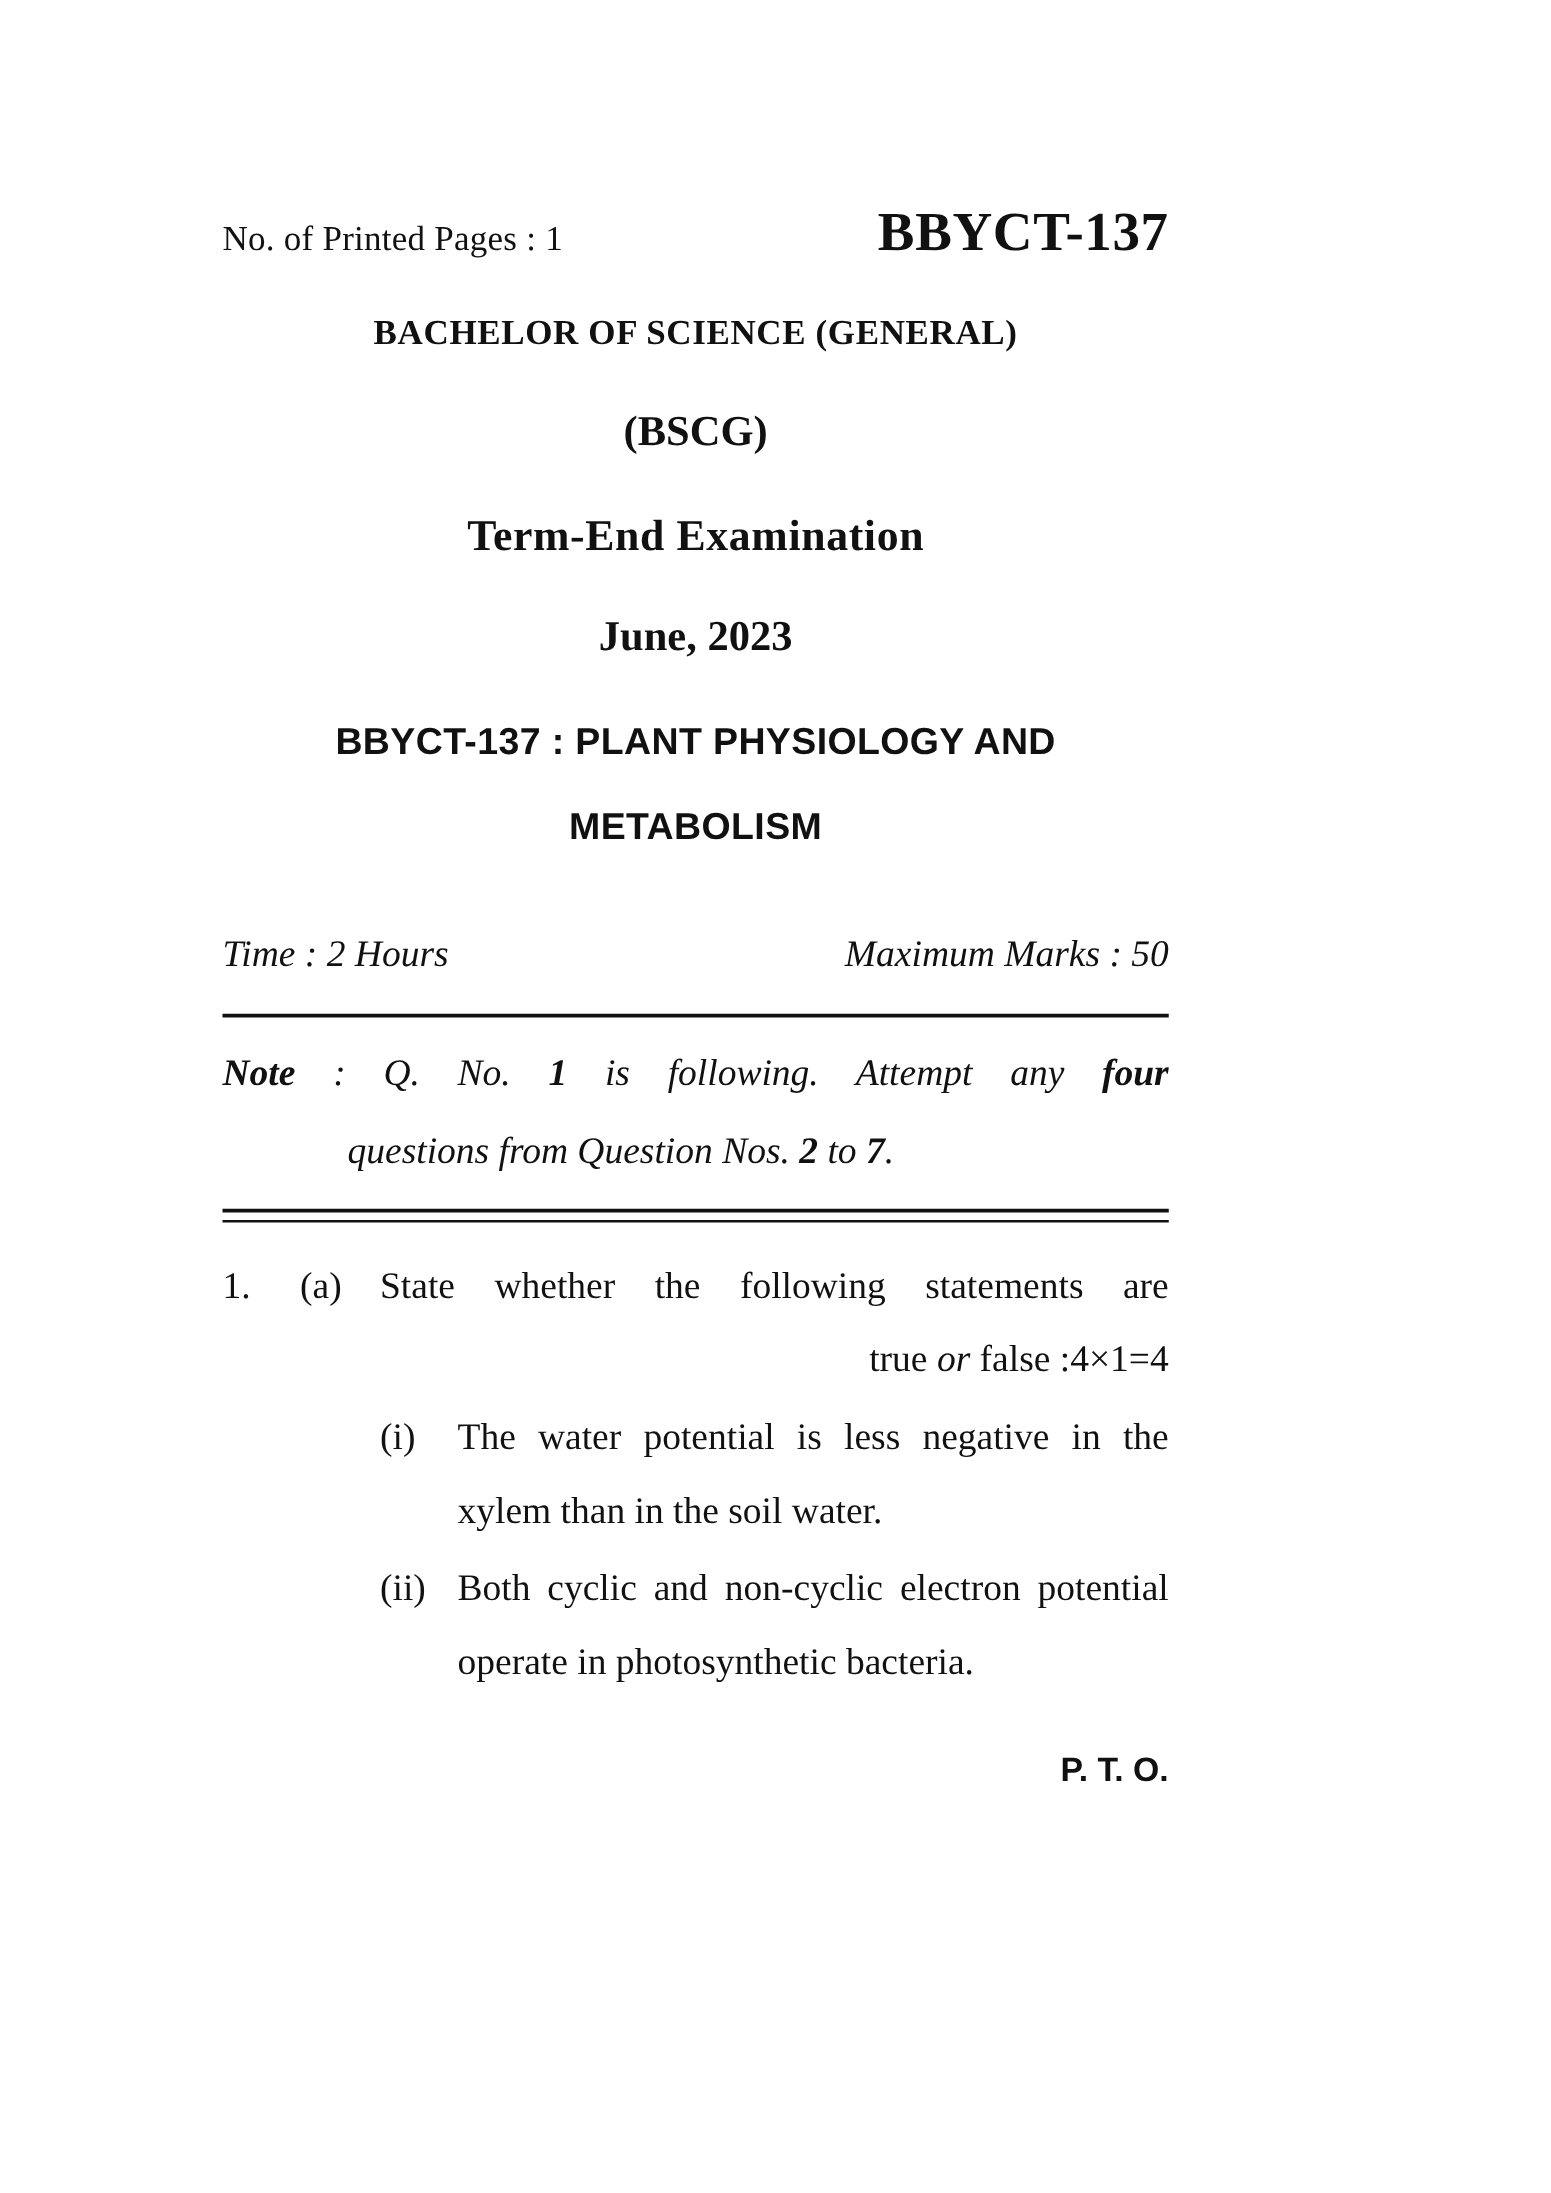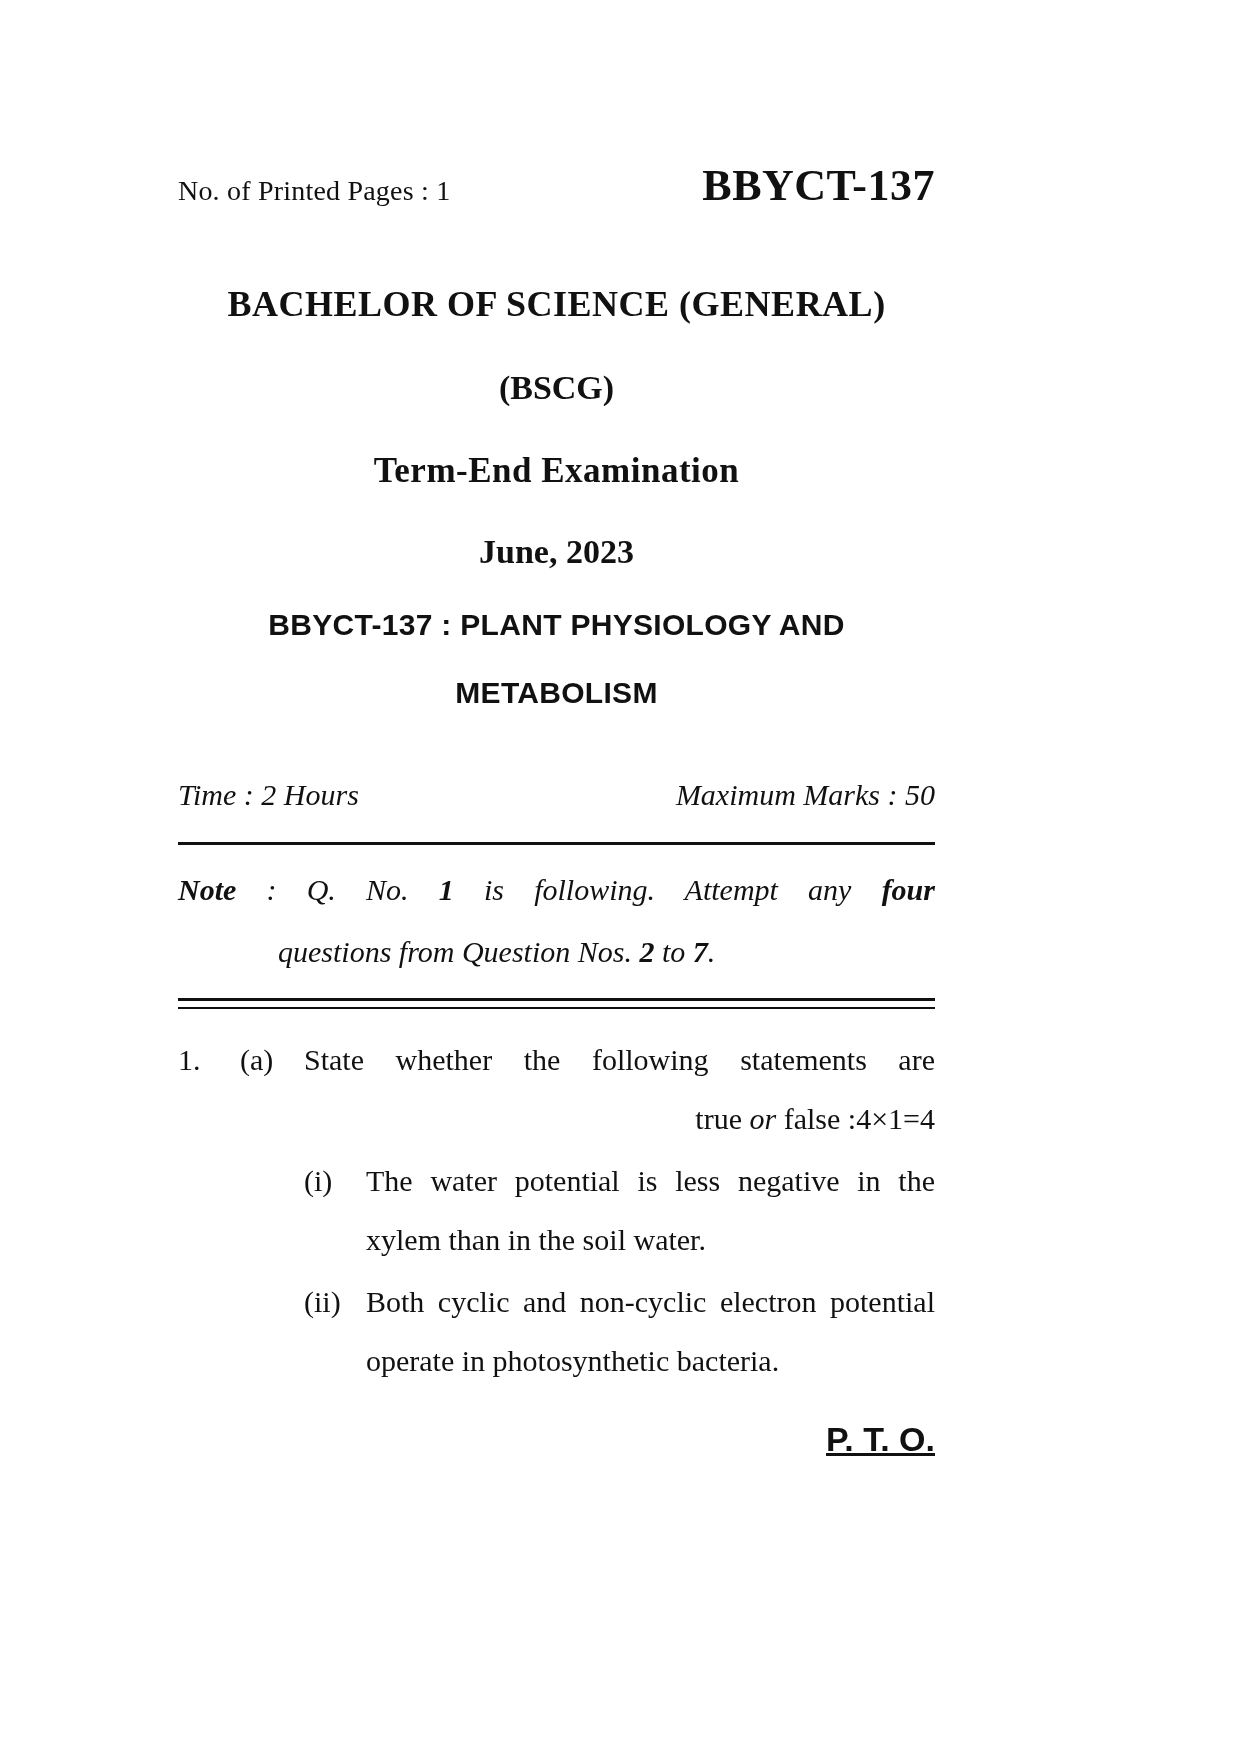--- a/index.html
+++ b/index.html
@@ -36,26 +36,26 @@
     font-size: 44px;
     font-weight: bold;
     letter-spacing: 0.5px;
   }
 
   
   .title {
     text-align: center;
     font-weight: bold;
   }
-  .t-degree  { margin-top: 72px; font-size: 36px; letter-spacing: 0.5px; text-align: center; }
+  .t-degree  { margin-top: 40px; font-size: 28px; letter-spacing: 0.5px; text-align: center; }
   .t-program { margin-top: 44px; font-size: 34px; }
   .t-exam    { margin-top: 44px; font-size: 35px; letter-spacing: 0.5px; }
   .t-session { margin-top: 42px; font-size: 34px; }
   .t-course  {
-    margin-top: 37px;
+    margin-top: 48px;
     font-size: 30px;
     font-family: "Liberation Sans", sans-serif;
     letter-spacing: 0.3px;
   }
   .t-course2 { margin-top: 34px; }
 
   
   .meta-row {
     margin-top: 68px;
     display: flex;
@@ -124,26 +124,25 @@
   .sub-label { width: 62px; flex: 0 0 62px; }
   .sub-text  {
     flex: 1 1 auto;
     min-width: 0;
     text-align: justify;
     text-align-last: left;
   }
 
   
   .footer-row {
-    margin-top: 30px;
+    margin-top: 42px;
     text-align: right;
     font-family: "Liberation Sans", sans-serif;
     font-weight: bold;
-    font-size: 34px;
-    text-decoration: underline;
+    font-size: 27px;
   }
 </style>
 </head>
 <body>
 
 <div class="page">
 
   <div class="header-row">
     <span class="pages-note">No. of Printed Pages : 1</span>
     <span class="paper-code">BBYCT-137</span>

